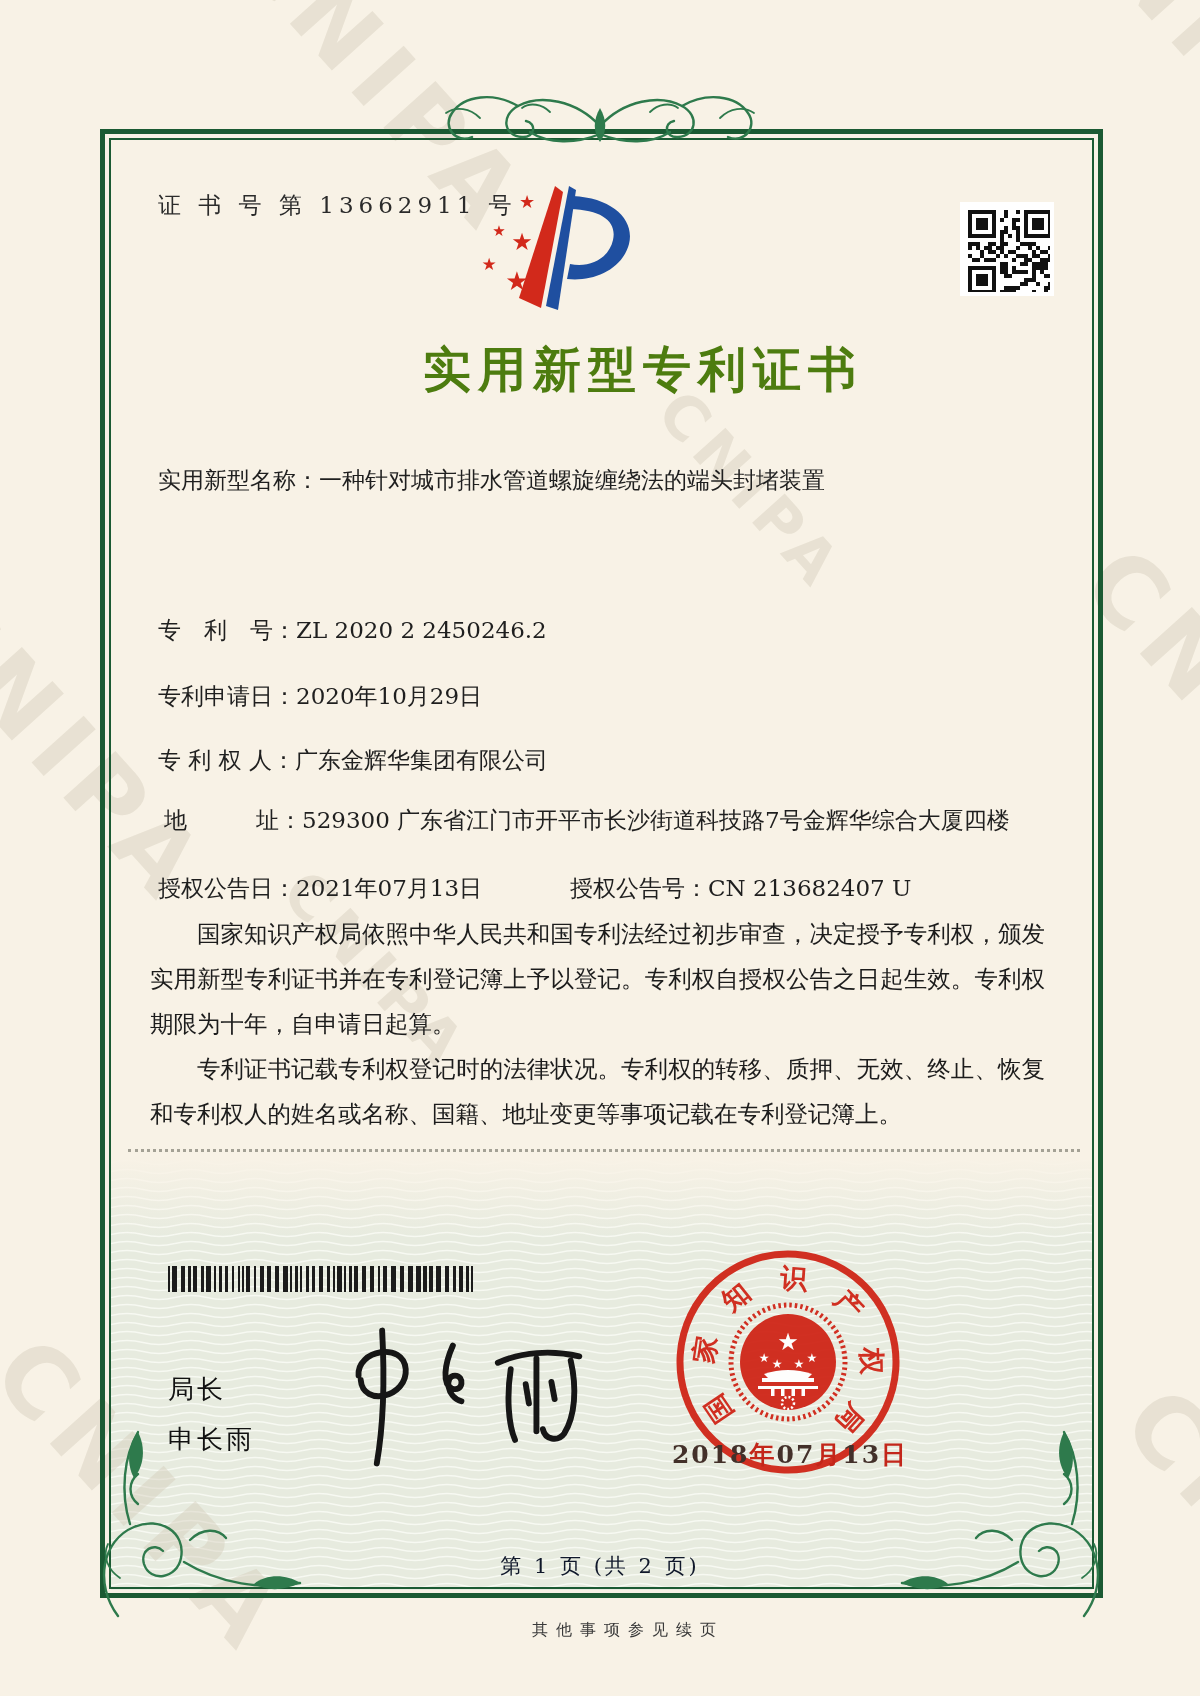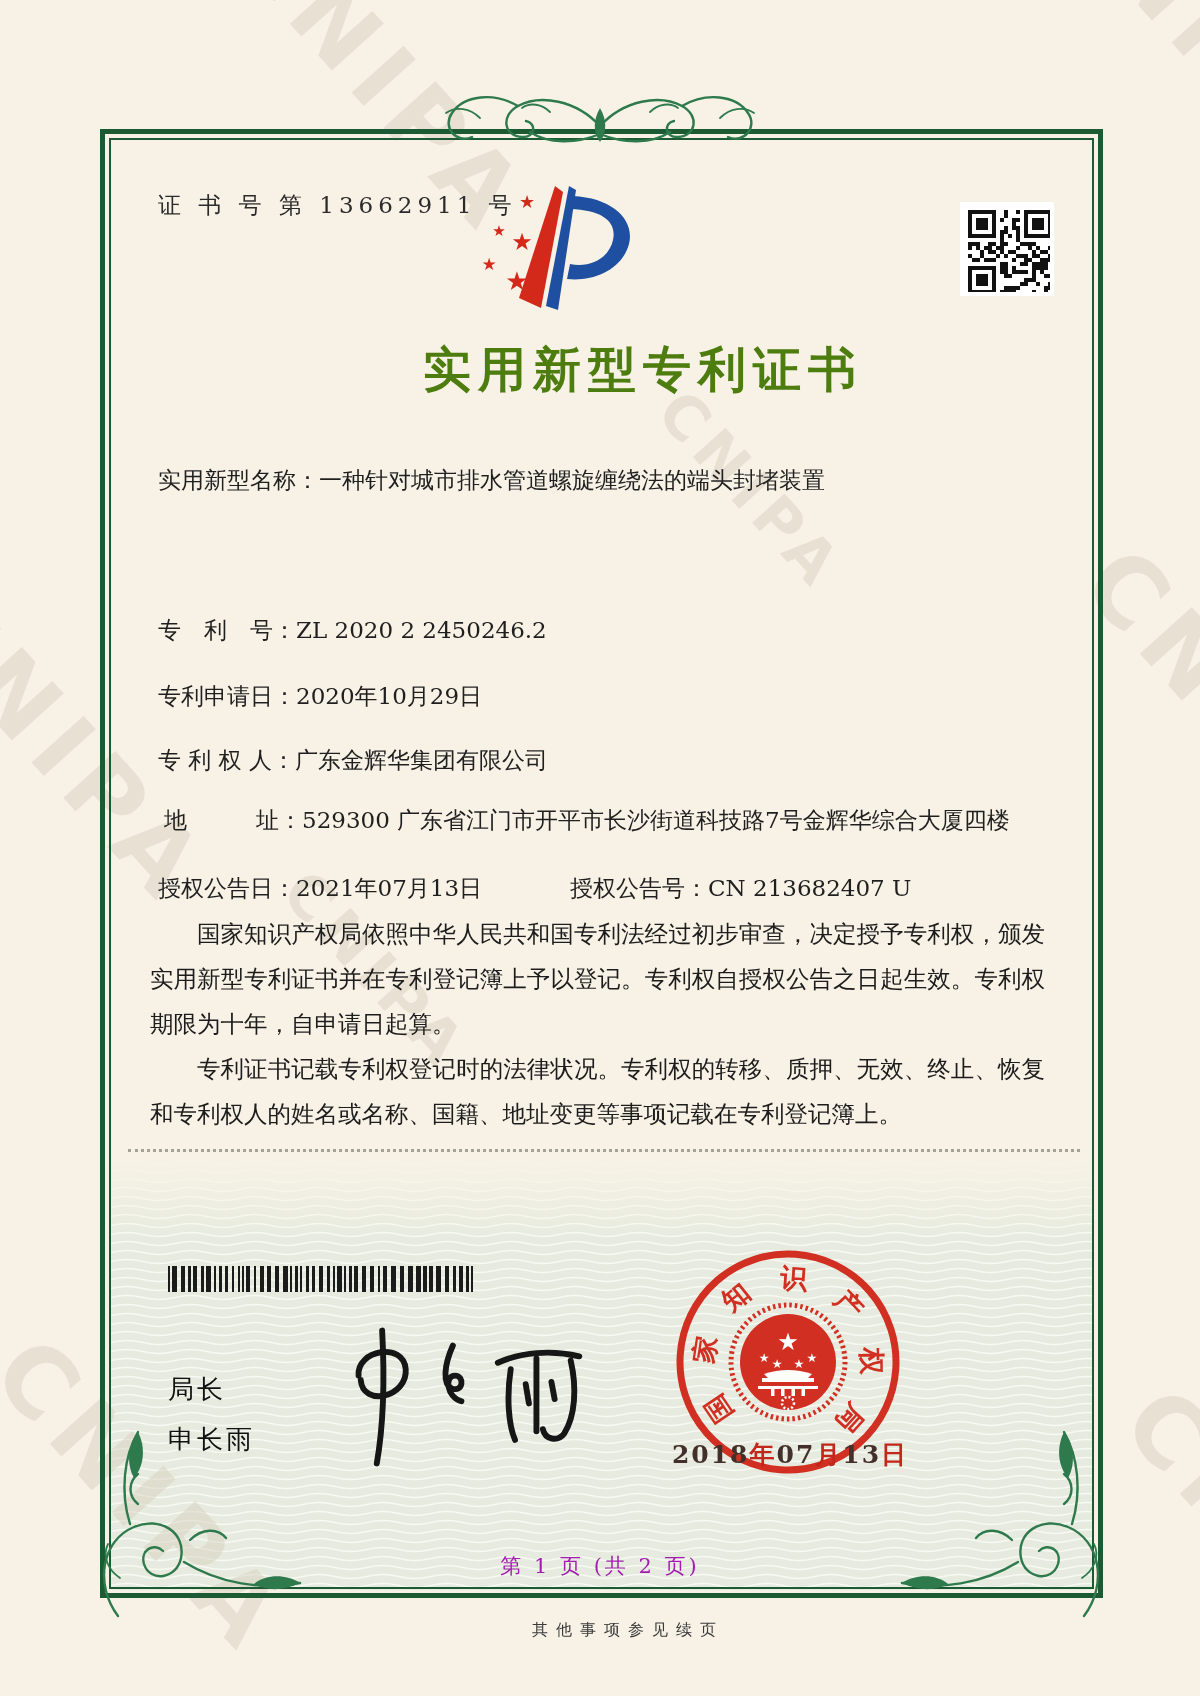--- a/index.html
+++ b/index.html
@@ -60,21 +60,21 @@
   .officer-name { position:absolute; left:168px; top:1422px; z-index:3;
     font-size:26px; letter-spacing:3px; color:#111;
     font-family:"DejaVu Sans","Liberation Sans",sans-serif; }
   .signature { position:absolute; left:340px; top:1322px; z-index:4; }
   .seal { position:absolute; left:672px; top:1246px; z-index:4; opacity:.96; }
   .seal-date { position:absolute; left:655px; top:1438px; width:270px; z-index:5;
     text-align:center; font-size:25px; letter-spacing:2px; font-weight:600; }
   .seal-date .cjk { color:#c3261a; }
   .seal-date .digit { color:#43302a; }
   .page-info { position:absolute; left:0; top:1552px; width:100%; z-index:3;
-    text-align:center; font-size:21px; letter-spacing:3px; color:#a21caf; }
+    text-align:center; font-size:21px; letter-spacing:3px; color:#0f172a; }
   .note { position:absolute; left:0; top:1620px; width:100%; z-index:3;
     text-align:center; font-size:16px; letter-spacing:8px; color:#3a3a3a;margin-left:28px; }
 </style>
 </head>
 <body>
 
 <div class="page">
 
   <span class="wm big" style="left:190px; top:20px;">CNIPA</span>
   <span class="wm big" style="left:1010px; top:-30px;">CNIPA</span>

